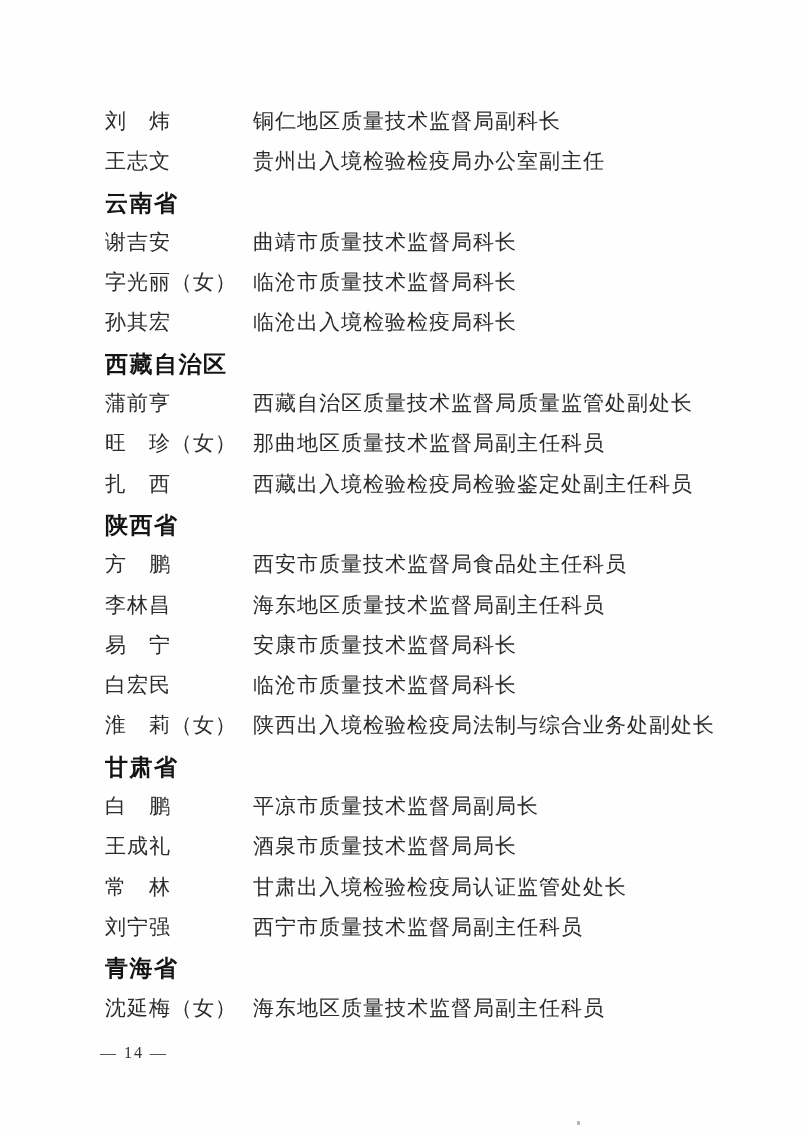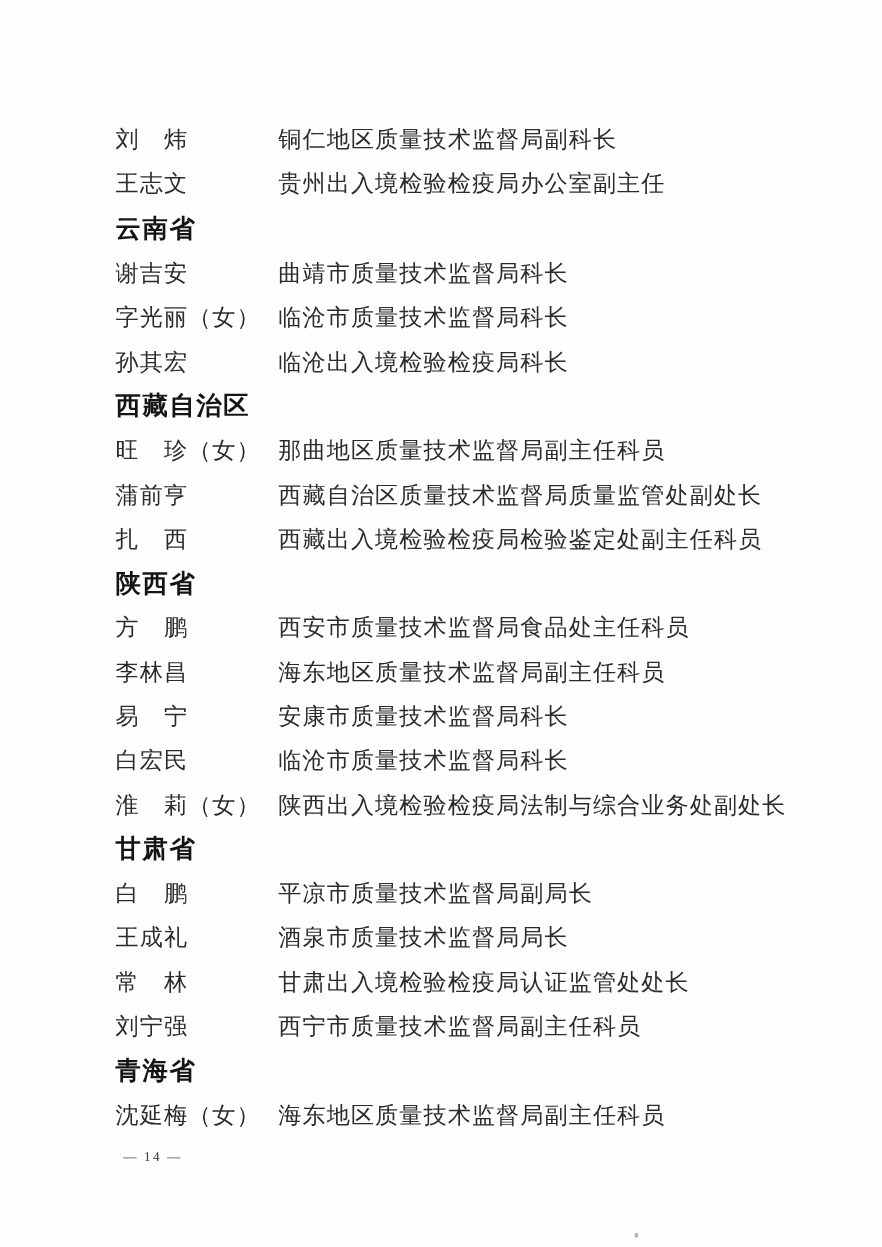--- a/index.html
+++ b/index.html
@@ -18,44 +18,44 @@
   }
   .content {
     position: absolute;
     left: 105px;
     top: 107px;
     right: 30px;
   }
   .row {
     height: 40.3px;
     display: flex;
-    align-items: center;
+    align-items: flex-start;
     font-size: 21px;
     letter-spacing: 1px;
     white-space: nowrap;
   }
   .row .name {
     flex: 0 0 148px;
     width: 148px;
   }
   .row .title {
     flex: 1 1 auto;
   }
   .row.hdr {
     font-family: "Liberation Sans", "DejaVu Sans", sans-serif;
     font-weight: bold;
     font-size: 23px;
     color: #141414;
     letter-spacing: 1.5px;
   }
   .footer {
     position: absolute;
-    left: 112px;
+    left: 100px;
     top: 1044px;
-    font-size: 12px;
+    font-size: 16px;
     letter-spacing: 2px;
     color: #333333;
   }
   .speck {
     position: absolute;
     left: 577px;
     top: 1121px;
     width: 3px;
     height: 4px;
     background: #888888;
@@ -91,26 +91,26 @@
     </div>
     <div class="row">
       <span class="name">孙其宏</span>
       <span class="title">临沧出入境检验检疫局科长</span>
     </div>
 
     <div class="row hdr">
       <span>西藏自治区</span>
     </div>
     <div class="row">
+      <span class="name">蒲前亨</span>
+      <span class="title">西藏自治区质量技术监督局质量监管处副处长</span>
+    </div>
+    <div class="row">
       <span class="name">旺　珍（女）</span>
       <span class="title">那曲地区质量技术监督局副主任科员</span>
-    </div>
-    <div class="row">
-      <span class="name">蒲前亨</span>
-      <span class="title">西藏自治区质量技术监督局质量监管处副处长</span>
     </div>
     <div class="row">
       <span class="name">扎　西</span>
       <span class="title">西藏出入境检验检疫局检验鉴定处副主任科员</span>
     </div>
 
     <div class="row hdr">
       <span>陕西省</span>
     </div>
     <div class="row">

